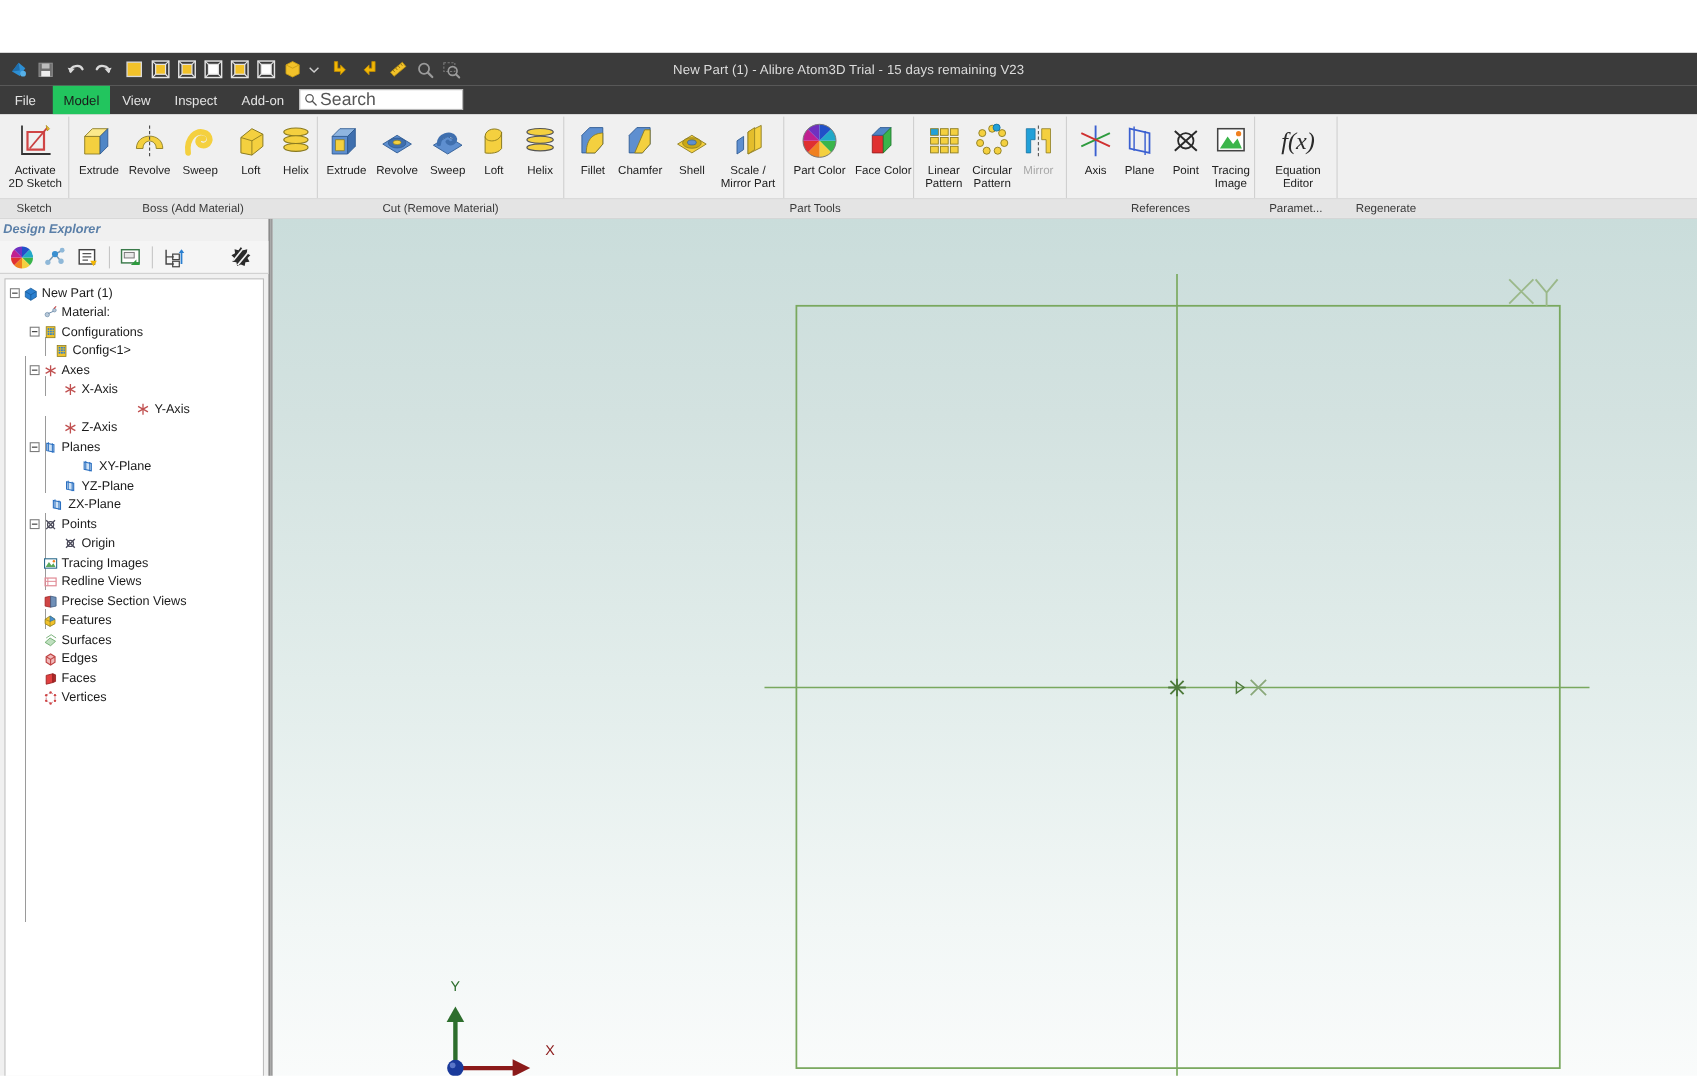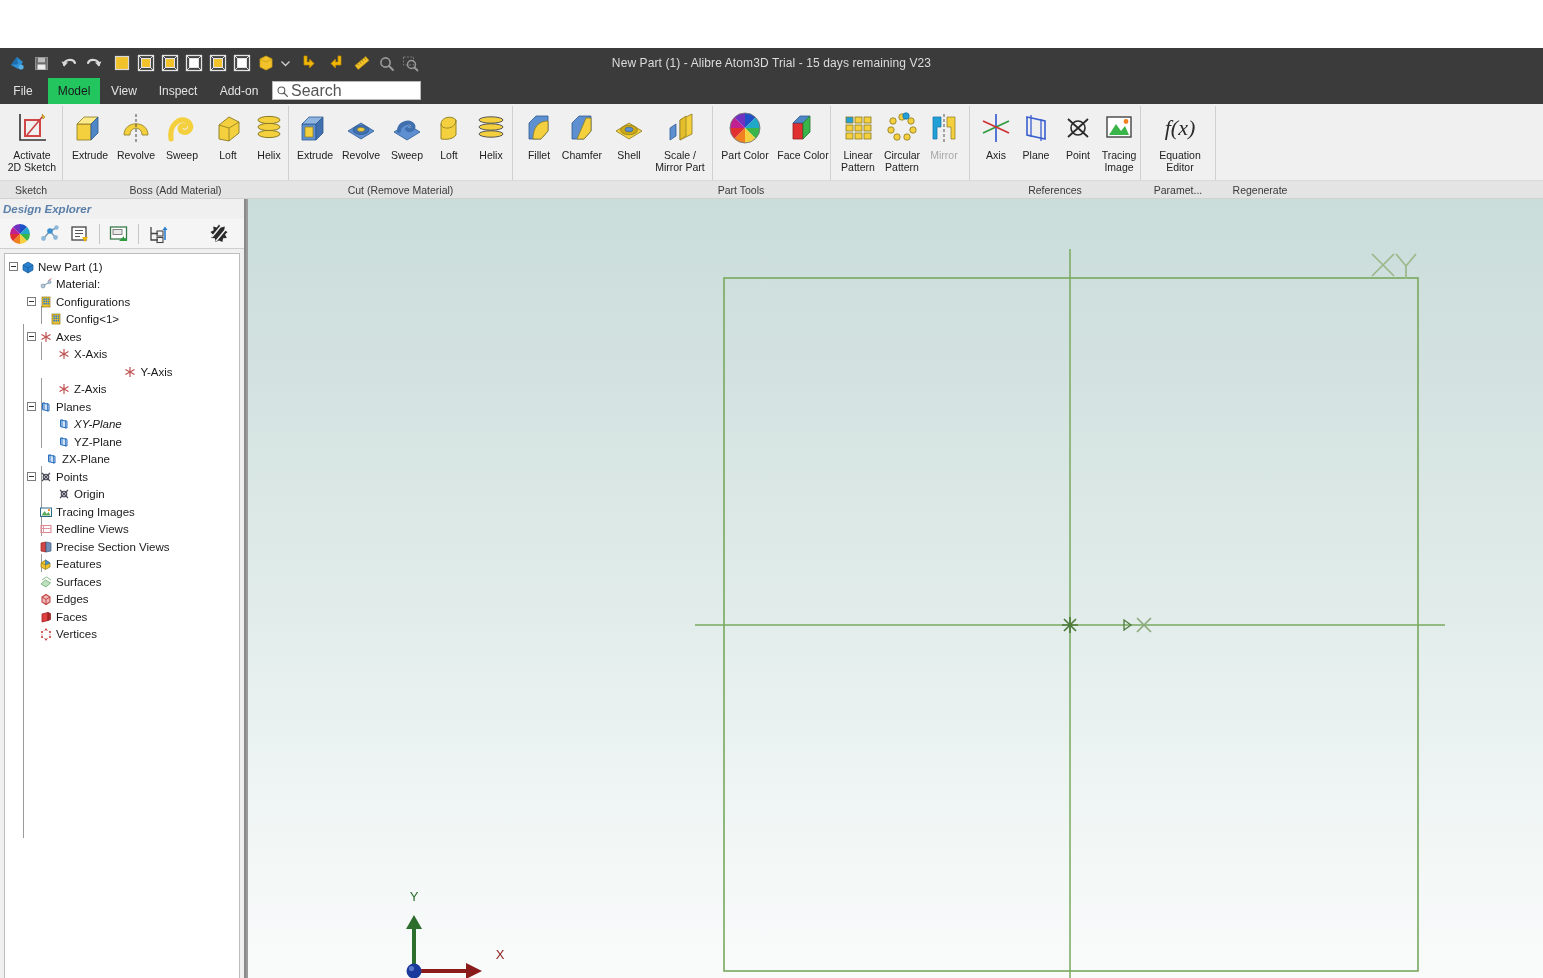--- a/index.html
+++ b/index.html
@@ -790,21 +790,21 @@
           <div class="tnode" style="padding-left: 22px;">
             <span class="tw box"></span>
             <span class="ticon">
               <svg width="14" height="14" viewBox="0 0 14 14">
                 <path d="M3.5 3 L10 4.3 L10 11 L3.5 9.7 Z" fill="#cfe2f5" stroke="#2a6fc0" stroke-width="1"></path>
                 <path d="M5 2 L5 10 M8.6 3 L8.6 11.5" stroke="#2a6fc0" stroke-width=".9"></path>
               </svg>
             </span>
             <span>Planes</span>
           </div>
-          <div class="tnode" style="padding-left: 40px; font-style: italic;">
+          <div class="tnode" style="padding-left: 56px;">
             <span class="tw"></span>
             <span class="ticon">
               <svg width="14" height="14" viewBox="0 0 14 14">
                 <path d="M3.5 3 L10 4.3 L10 11 L3.5 9.7 Z" fill="#cfe2f5" stroke="#2a6fc0" stroke-width="1"></path>
                 <path d="M5 2 L5 10 M8.6 3 L8.6 11.5" stroke="#2a6fc0" stroke-width=".9"></path>
               </svg>
             </span>
             <span>XY-Plane</span>
           </div>
           <div class="tnode" style="padding-left: 40px;">

